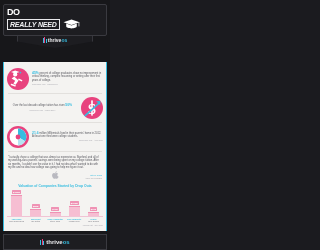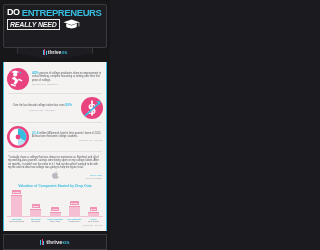--- a/index.html
+++ b/index.html
@@ -19,21 +19,21 @@
     padding:4px 3px 0 3px;
     height:62px;
     box-sizing:border-box;
   }
   .hdr-inner{
     border:1px solid #3a3a40;
     border-radius:2px;
     background:#1d1d21;
     padding:3px 3px 4px 3px;
     box-sizing:border-box;
-    height:44px;
+    height:32px;
     position:relative;
   }
   .line1{display:flex;align-items:center;gap:2px;}
   .do{
     color:#ffffff;font-weight:bold;font-size:9px;
     letter-spacing:-0.4px;line-height:9px;
     font-family:"Liberation Sans Narrow","Liberation Sans",sans-serif;
   }
   .ent{
     color:#37bde0;font-weight:bold;font-size:9.5px;
@@ -164,21 +164,20 @@
 </head>
 <body>
 
 <div class="page">
 
   <div class="header">
     <div class="hdr-inner">
 
       <div class="line1">
         <span class="do">DO</span>
-        <span class="ent">ENTREPRENEURS</span>
       </div>
 
       <div class="line2">
         <span class="reallyneed">REALLY NEED</span>
         <span class="cap">
           <svg width="17" height="10" viewBox="0 0 17 10">
             <polygon points="8.5,0.5 16.5,3.2 8.5,6 0.5,3.2" fill="#ffffff"></polygon>
             <path d="M3.2 4.4 L3.2 7.3 C3.2 8.6 6 9.4 8.5 9.4 C11 9.4 13.8 8.6 13.8 7.3 L13.8 4.4 L8.5 6.6 Z" fill="#ffffff"></path>
             <rect x="15.6" y="3.2" width="0.7" height="4.2" fill="#ffffff"></rect>
           </svg>

